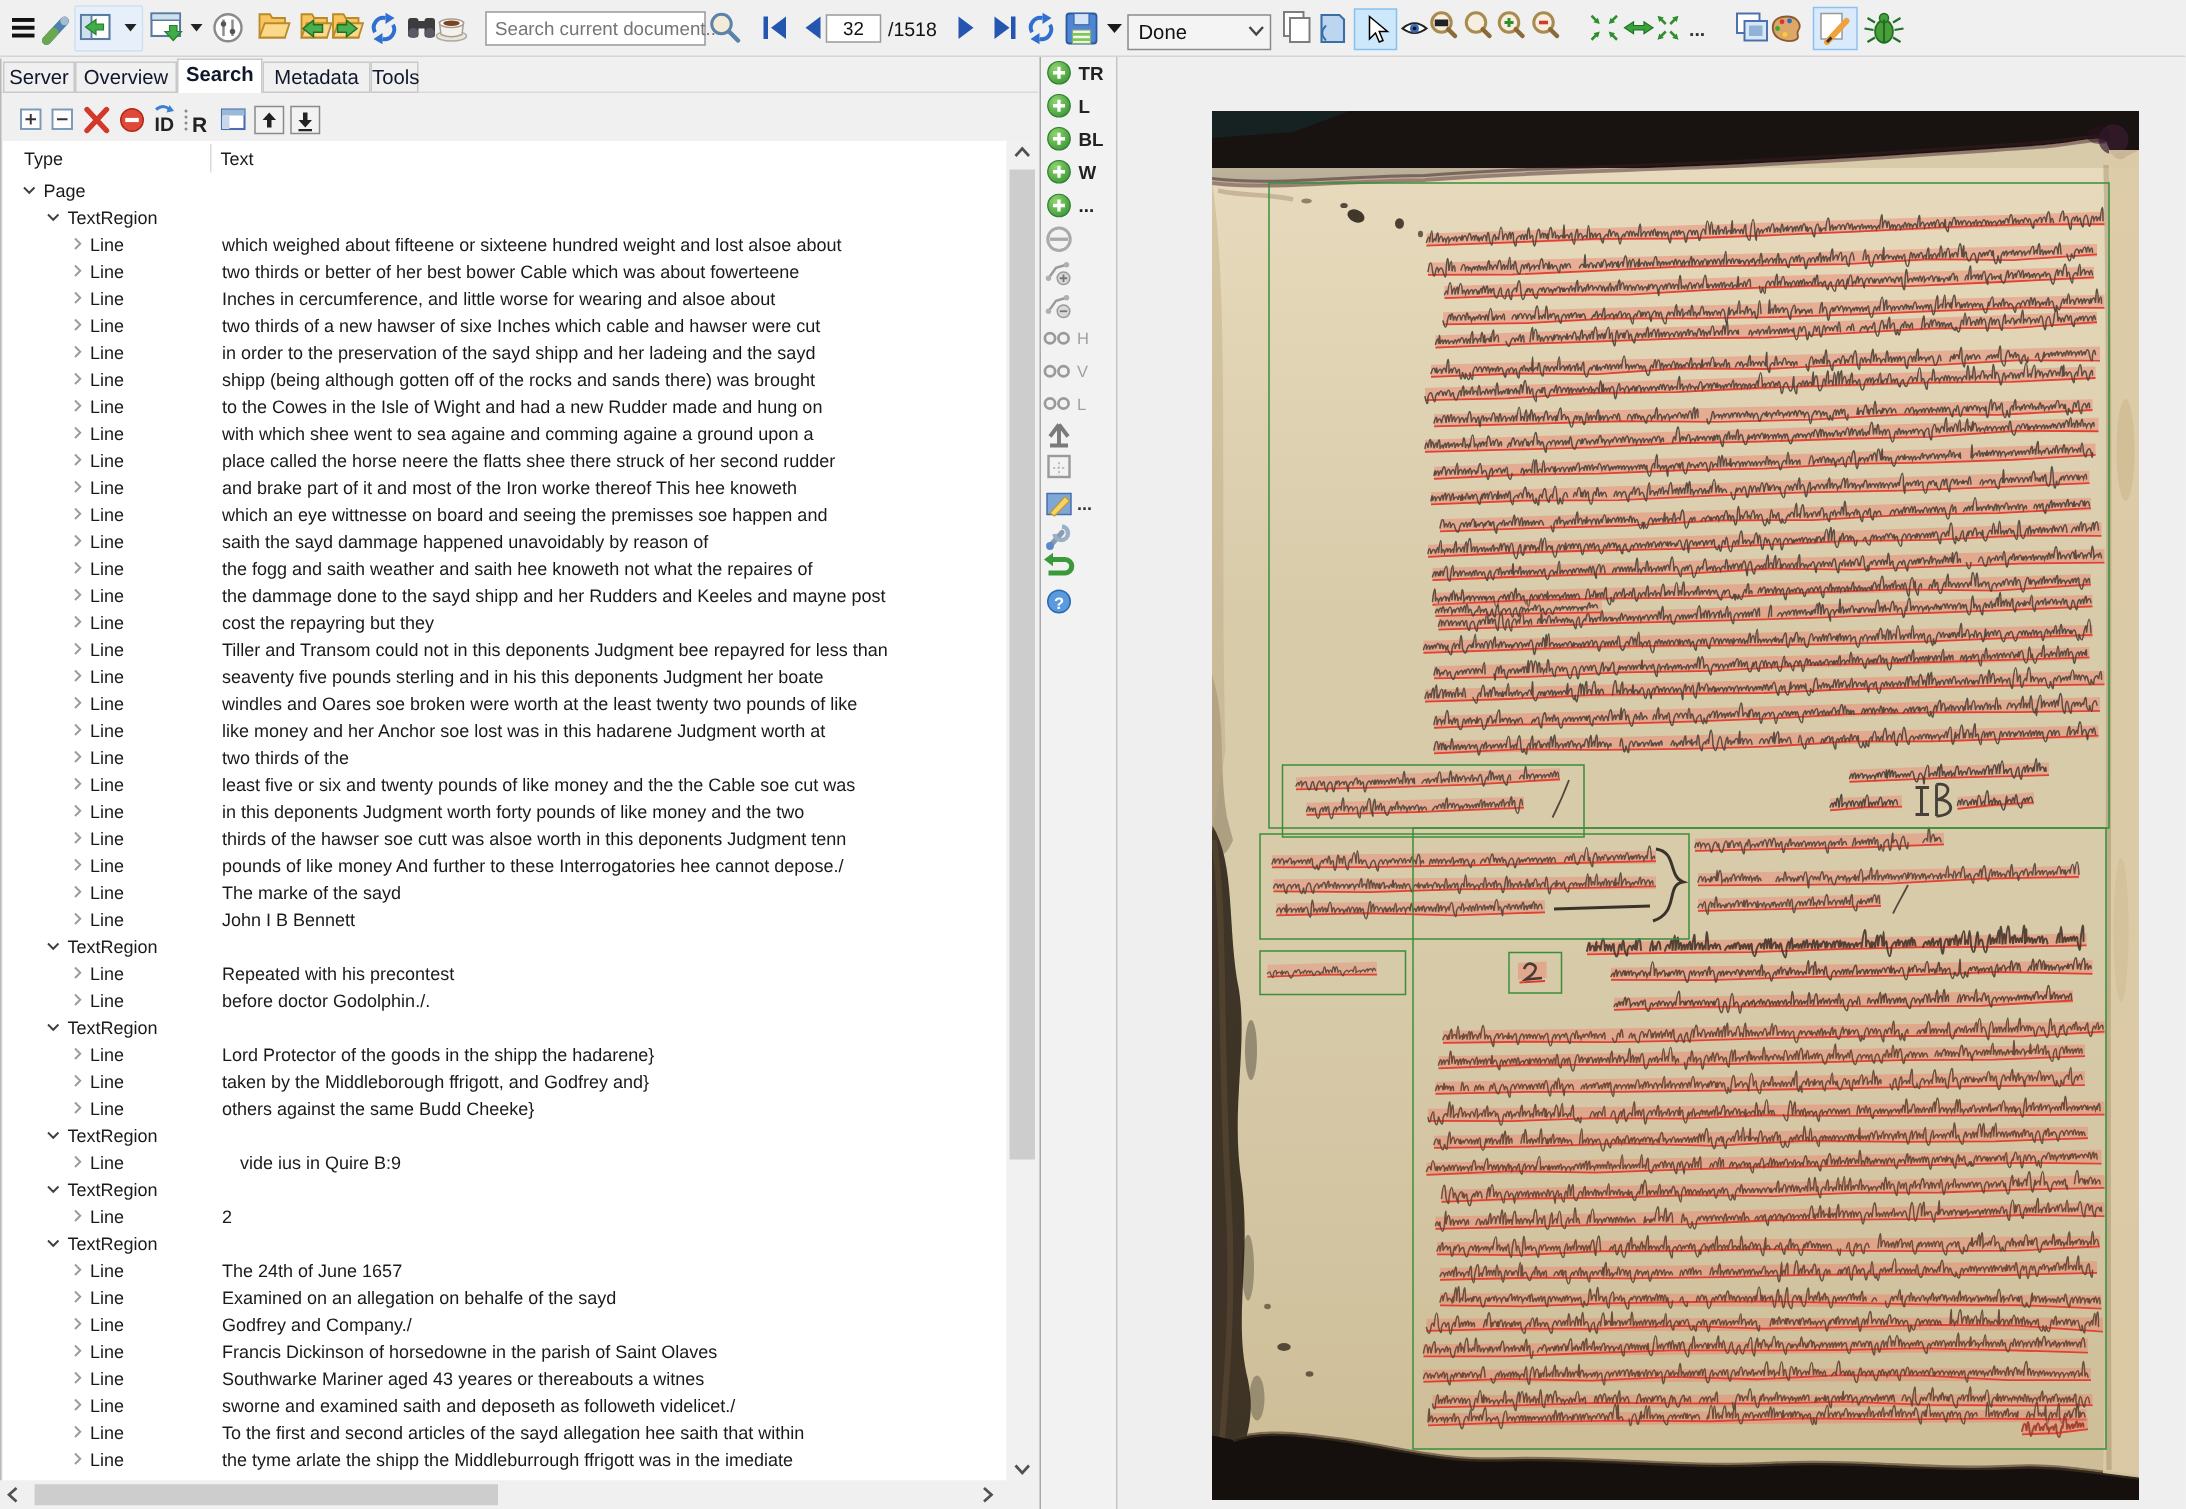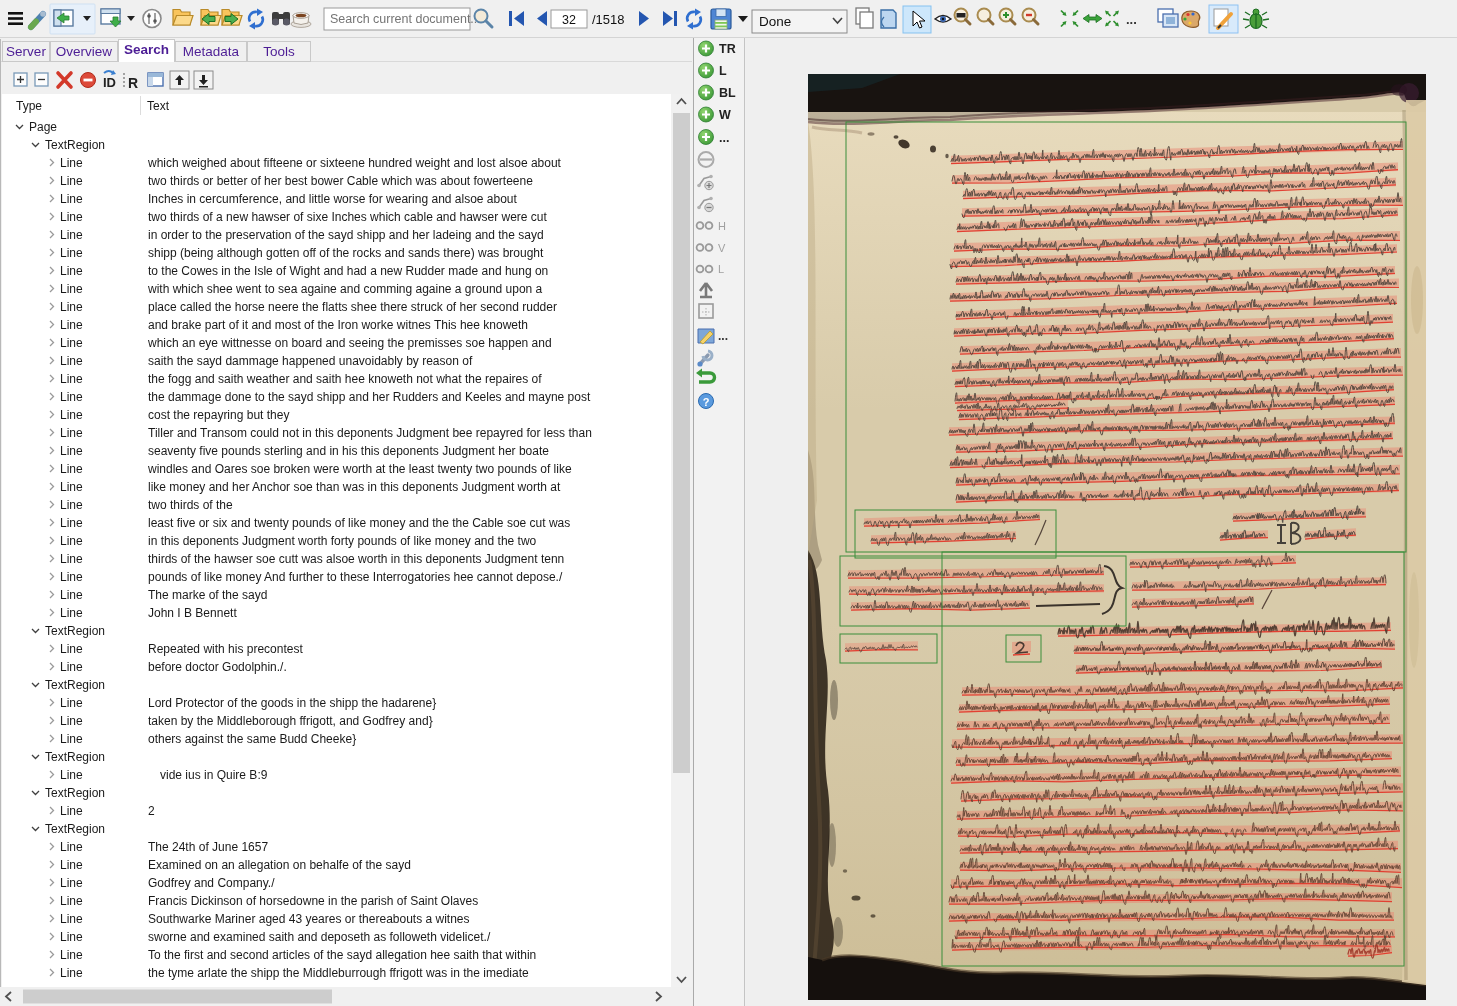--- a/index.html
+++ b/index.html
@@ -1,18 +1,18 @@
 <!DOCTYPE html>
 <html><head><meta charset="utf-8"><style>
 * { margin:0; padding:0; box-sizing:border-box; }
 body { width:1457px; height:1006px; font-family:"Liberation Sans",sans-serif;
        background:#f0f0f0; overflow:hidden; position:relative; }
 .abs { position:absolute; }
 .tl { position:absolute; font-size:12px; color:#1a1a1a; white-space:nowrap; line-height:16px; }
-.tab { position:absolute; top:41px; height:21px; font-size:13.5px; color:#4c1d95;
+.tab { position:absolute; top:41px; height:21px; font-size:13.5px; color:#0f172a;
         border:1px solid #c9c9c9; background:#f0f0f0; text-align:center; line-height:20px; }
 </style></head><body>
 
 <div class="abs" style="left:0;top:0;width:1457px;height:38px;background:#f0f0f0;border-bottom:1px solid #d4d4d4"></div>
 <svg width="1457" height="38" style="position:absolute;left:0;top:0">
     <rect x="8" y="12" width="15" height="2.6" fill="#111"></rect>
     <rect x="8" y="17.2" width="15" height="2.6" fill="#111"></rect>
     <rect x="8" y="22.4" width="15" height="2.6" fill="#111"></rect>
     <path d="M31 27 L43 14" stroke="#4e81b0" stroke-width="6" stroke-linecap="round"></path>
     <path d="M31 27 L36 21.5" stroke="#6aa84f" stroke-width="6" stroke-linecap="round"></path>
@@ -130,21 +130,21 @@
     <ellipse cx="1256" cy="21" rx="6" ry="7.5" fill="#4a9e3a" stroke="#1e6e23" stroke-width="1.2"></ellipse>
     <circle cx="1256" cy="12" r="3" fill="#4a9e3a" stroke="#1e6e23"></circle>
     <path d="M1250 15 L1245 12 M1249 20 L1243 19 M1250 25 L1245 28 M1262 15 L1267 12 M1263 20 L1269 19 M1262 25 L1267 28 M1256 13 L1256 28" stroke="#1e6e23" stroke-width="1.4"></path>
   </svg>
 
 <div class="abs" style="left:0;top:39px;width:692px;height:23px;background:#f0f0f0;border-bottom:1px solid #d9d9d9"></div>
 <div class="tab" style="left:2px;width:48px;">Server</div>
 <div class="tab" style="left:50px;width:68px;">Overview</div>
 <div class="tab" style="left:118px;width:57px;top:39px;height:23px;background:#fff;border-bottom:none;font-weight:bold;">Search</div>
 <div class="tab" style="left:175px;width:72px;">Metadata</div>
-<div class="tab" style="left:247px;width:64px;">Tools</div>
+<div class="tab" style="left:247px;width:32px;">Tools</div>
 
 <div class="abs" style="left:2px;top:62px;width:690px;height:32px;background:#f0f0f0"></div>
 <svg width="690" height="95" style="position:absolute;left:0;top:0">
     <rect x="14" y="73" width="13" height="13" fill="#fdfdfd" stroke="#7a9ab8" stroke-width="1.3"></rect>
     <path d="M17 79.5 L24 79.5 M20.5 76 L20.5 83" stroke="#333" stroke-width="1.3"></path>
     <rect x="35" y="73" width="13" height="13" fill="#fdfdfd" stroke="#7a9ab8" stroke-width="1.3"></rect>
     <path d="M38 79.5 L45 79.5" stroke="#333" stroke-width="1.3"></path>
     <path d="M58 73 L71 87 M71 73 L58 87" stroke="#d3392a" stroke-width="3.6" stroke-linecap="round"></path>
     <circle cx="88" cy="80" r="7.5" fill="#dd4a3a" stroke="#b02a1a" stroke-width="1"></circle>
     <rect x="83.5" y="78.6" width="9" height="2.8" fill="#fff"></rect>
@@ -221,21 +221,21 @@
 <div class="tl" style="left:148px;top:281px">with which shee went to sea againe and comming againe a ground upon a</div>
 <svg width="11" height="11" style="position:absolute;top:301px;left:46px">
     <polyline points="4,2 7.5,5.5 4,9" fill="none" stroke="#9a9a9a" stroke-width="1.3"></polyline>
   </svg>
 <div class="tl" style="left:60px;top:299px">Line</div>
 <div class="tl" style="left:148px;top:299px">place called the horse neere the flatts shee there struck of her second rudder</div>
 <svg width="11" height="11" style="position:absolute;top:319px;left:46px">
     <polyline points="4,2 7.5,5.5 4,9" fill="none" stroke="#9a9a9a" stroke-width="1.3"></polyline>
   </svg>
 <div class="tl" style="left:60px;top:317px">Line</div>
-<div class="tl" style="left:148px;top:317px">and brake part of it and most of the Iron worke witnes This hee knoweth</div>
+<div class="tl" style="left:148px;top:317px">and brake part of it and most of the Iron worke thereof This hee knoweth</div>
 <svg width="11" height="11" style="position:absolute;top:337px;left:46px">
     <polyline points="4,2 7.5,5.5 4,9" fill="none" stroke="#9a9a9a" stroke-width="1.3"></polyline>
   </svg>
 <div class="tl" style="left:60px;top:335px">Line</div>
 <div class="tl" style="left:148px;top:335px">which an eye wittnesse on board and seeing the premisses soe happen and</div>
 <svg width="11" height="11" style="position:absolute;top:355px;left:46px">
     <polyline points="4,2 7.5,5.5 4,9" fill="none" stroke="#9a9a9a" stroke-width="1.3"></polyline>
   </svg>
 <div class="tl" style="left:60px;top:353px">Line</div>
 <div class="tl" style="left:148px;top:353px">saith the sayd dammage happened unavoidably by reason of</div>
@@ -266,21 +266,21 @@
 <div class="tl" style="left:148px;top:443px">seaventy five pounds sterling and in his this deponents Judgment her boate</div>
 <svg width="11" height="11" style="position:absolute;top:463px;left:46px">
     <polyline points="4,2 7.5,5.5 4,9" fill="none" stroke="#9a9a9a" stroke-width="1.3"></polyline>
   </svg>
 <div class="tl" style="left:60px;top:461px">Line</div>
 <div class="tl" style="left:148px;top:461px">windles and Oares soe broken were worth at the least twenty two pounds of like</div>
 <svg width="11" height="11" style="position:absolute;top:481px;left:46px">
     <polyline points="4,2 7.5,5.5 4,9" fill="none" stroke="#9a9a9a" stroke-width="1.3"></polyline>
   </svg>
 <div class="tl" style="left:60px;top:479px">Line</div>
-<div class="tl" style="left:148px;top:479px">like money and her Anchor soe than was in this deponents Judgment worth at</div>
+<div class="tl" style="left:148px;top:479px">like money and her Anchor soe lost was in this hadarene Judgment worth at</div>
 <svg width="11" height="11" style="position:absolute;top:499px;left:46px">
     <polyline points="4,2 7.5,5.5 4,9" fill="none" stroke="#9a9a9a" stroke-width="1.3"></polyline>
   </svg>
 <div class="tl" style="left:60px;top:497px">Line</div>
 <div class="tl" style="left:148px;top:497px">two thirds of the</div>
 <svg width="11" height="11" style="position:absolute;top:517px;left:46px">
     <polyline points="4,2 7.5,5.5 4,9" fill="none" stroke="#9a9a9a" stroke-width="1.3"></polyline>
   </svg>
 <div class="tl" style="left:60px;top:515px">Line</div>
 <div class="tl" style="left:148px;top:515px">least five or six and twenty pounds of like money and the the Cable soe cut was</div>

